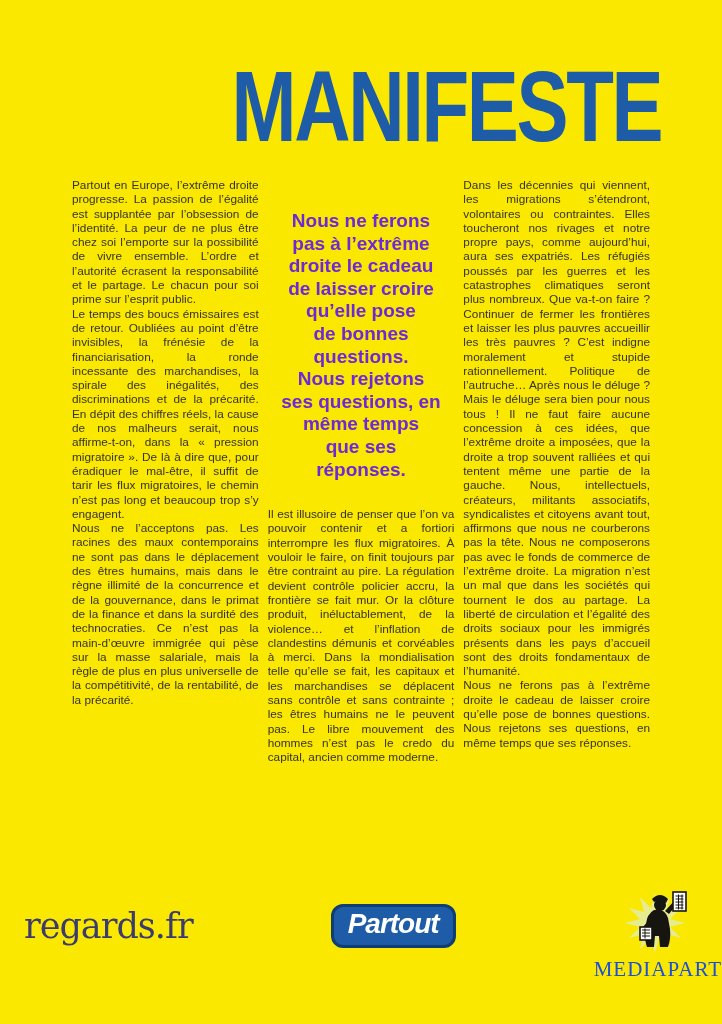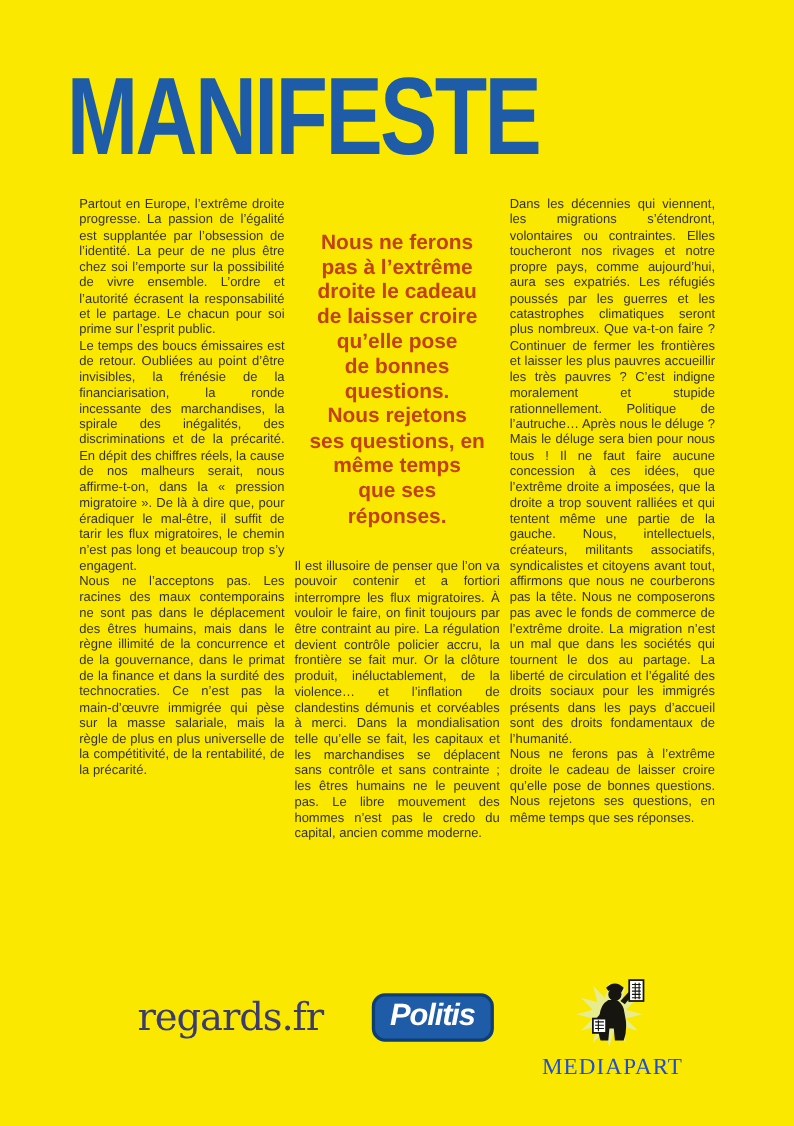--- a/index.html
+++ b/index.html
@@ -6,21 +6,21 @@
   .poster {
     position: relative;
     width: 722px;
     height: 1024px;
     margin: 0 auto;
     background: #FAE800;
     overflow: hidden;
     font-family: "Liberation Sans", sans-serif;
   }
   
-  .header { padding-top: 60px; text-align: left; color: #1F5CA8; }
+  .header { padding-top: 60px; text-align: right; color: #1F5CA8; }
   .title {
     display: inline-block;
     font-size: 100px;
     font-weight: bold;
     line-height: 0.92;
     letter-spacing: -3px;
     transform: scaleX(0.78);
     transform-origin: center;
     white-space: nowrap;
   }
@@ -47,34 +47,34 @@
     font-size: 11.8px;
     line-height: 14.3px;
     color: #363329;
     text-align: justify;
     hyphens: auto;
     -webkit-hyphens: auto;
   }
   .col p { margin: 0; }
   .quote {
     margin: 32px 2px 26px 2px;
-    color: #c2410c;
+    color: #6d28d9;
     font-weight: bold;
     font-size: 19px;
     line-height: 22.6px;
     text-align: center;
     white-space: pre-line;
     hyphens: none;
   }
   
   .footer {
     position: absolute;
     left: 0; right: 0; bottom: 48px;
     display: flex;
-    justify-content: center;
+    justify-content: space-between;
     align-items: center;
     gap: 44px;
     padding-left: 24px;
   }
   .regards {
     font-family: "DejaVu Serif", serif;
     font-size: 35px;
     letter-spacing: -1px;
     color: #3C3B6E;
     padding-bottom: 14px;
@@ -147,21 +147,21 @@
       <p>Nous ne ferons pas à l’extrême droite le cadeau de laisser croire qu’elle pose de bonnes questions. Nous rejetons ses questions, en même temps que ses réponses.</p>
     </div>
 
   </div>
 
   <div class="footer">
 
     <div class="regards">regards.fr</div>
 
     <div class="politis-badge">
-      <span>Politis</span>
+      <span>Partout</span>
     </div>
 
     <div class="mediapart">
       <span>
         <svg width="70" height="66" viewBox="0 0 70 66" xmlns="http://www.w3.org/2000/svg">
           <polygon fill="#E6EC8F" points="62,34 47,30 58,19 43,23 47,8 36,19 32,4 28,19 17,8 21,23 6,19 17,30 2,34 17,38 6,49 21,45 17,60 28,49 32,64 36,49 47,60 43,45 58,49 47,38"></polygon>
           <g fill="#17150F">
             <ellipse cx="37" cy="16" rx="6" ry="6"></ellipse>
             <path d="M29 10 q8 -8 16 0 l-2 4 q-6 -4 -12 -1 z"></path>
             <path d="M31 21 q-7 4 -8 14 l-1 10 q0 8 2 13 h7 l1 -11 h4 l1 11 h8 q3 -8 2 -18 l-2 -11 q-2 -6 -7 -8 z"></path>

